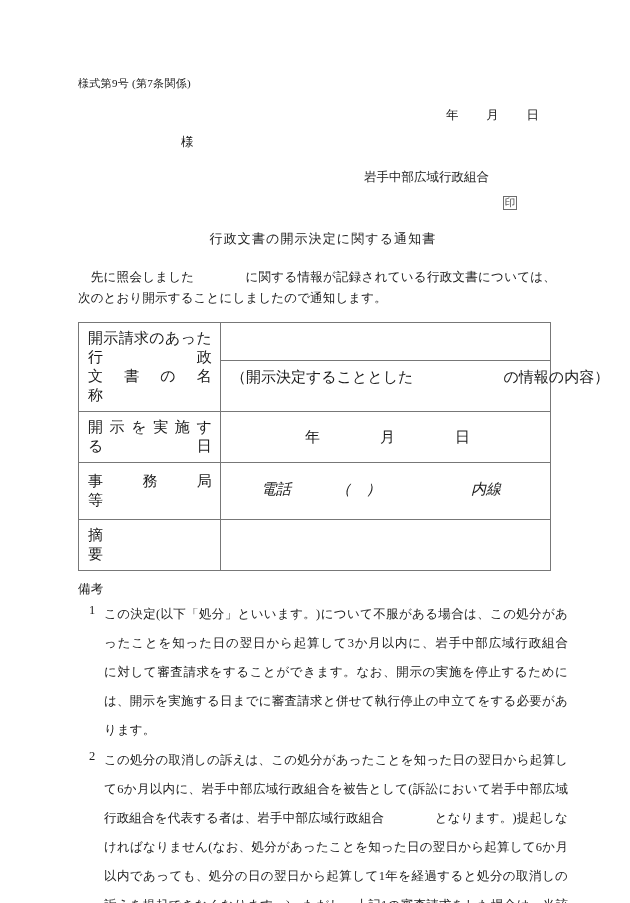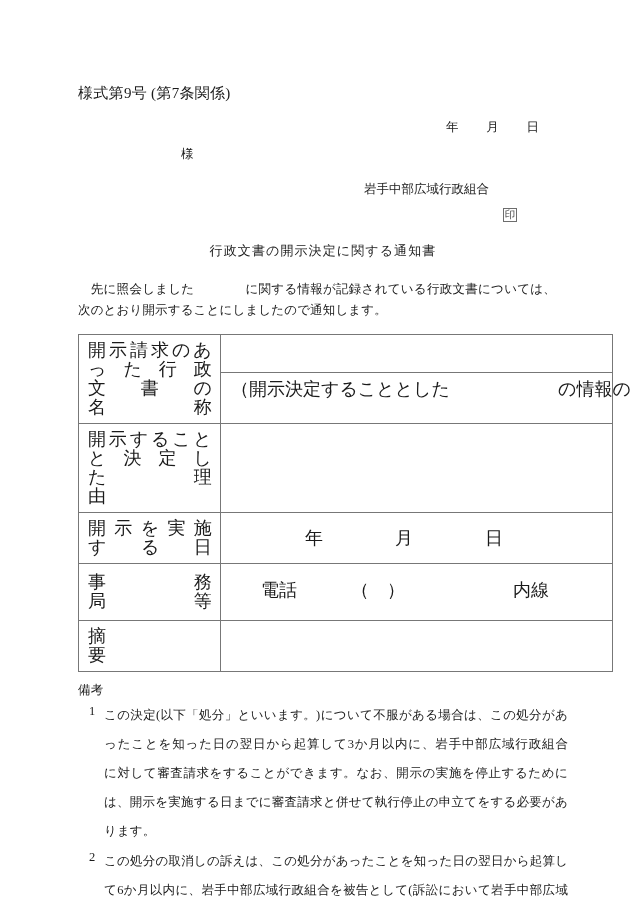--- a/index.html
+++ b/index.html
@@ -19,24 +19,24 @@
     position: absolute;
     left: 0; top: 0;
     width: 630px;
     height: 903px;
     box-sizing: border-box;
     padding: 78px 62px 0 78px;
   }
 
   
   .form-no {
-    font-size: 15px;
+    font-size: 11px;
     line-height: 1;
     letter-spacing: 0.3px;
-    margin: 8px 0 18px 0;
+    margin: 0 0 18px 0;
   }
   .doc-meta {
     margin: 0 0 0 0;
     text-align: left;
     font-size: 12.5px;
     line-height: 17px;
   }
   .doc-meta .meta-line {
     padding-left: 368px;
     white-space: pre;
@@ -85,24 +85,24 @@
     line-height: 21px;
     text-align: justify;
     text-justify: inter-ideograph;
     letter-spacing: 0.15px;
     white-space: pre-wrap;
   }
 
   
   .form-table {
     margin-top: 13px;
-    width: 535px;
+    width: 473px;
     border-collapse: collapse;
     table-layout: fixed;
-    font-size: 18px;
+    font-size: 15px;
   }
   .form-table td {
     border: 1px solid #777777;
     padding: 0;
     vertical-align: middle;
   }
   .col-label { width: 142px; }
 
   .lbl {
     padding: 6px 8px 6px 9px;
@@ -129,21 +129,21 @@
     padding: 7px 0 7px 10px;
     line-height: 19px;
     white-space: pre;
   }
   .r2 { height: 44px; }
   .r3 { height: 36px; }
   .r4 { height: 56px; }
   .r5 { height: 32px; margin-top: 8px; }
 
   .date-inline { padding-left: 84px; white-space: pre; }
-  .tel-inline  { padding-left: 40px; white-space: pre; }
+  .tel-inline  { padding-left: 40px; white-space: pre; font-style: italic; }
   .r4-right { vertical-align: bottom; }
   .r4-right .cell-body { padding-bottom: 9px; }
 
   
   .notes {
     margin-top: 9px;
     font-size: 12.5px;
   }
   .notes-heading {
     line-height: 19px;
@@ -205,31 +205,20 @@
             <span class="lbl-justify">開示請求のあった行政</span>
             <span class="lbl-justify">文　書　の　名　称</span>
           </div>
         </td>
         <td class="r1-right">
           <div class="r1-top"></div>
           <div class="r1-bottom">（開示決定することとした　　　　　　の情報の内容）</div>
         </td>
       </tr>
       <tr>
-        <td class="r2">
-          <div class="lbl">
-            <span class="lbl-justify">開示することと決定し</span>
-            <span class="lbl-justify">た　　　　理　　　　由</span>
-          </div>
-        </td>
-        <td class="r2">
-          <div class="cell-body"></div>
-        </td>
-      </tr>
-      <tr>
         <td class="r3">
           <div class="lbl">
             <span class="lbl-justify">開 示 を 実 施 す る 日</span>
           </div>
         </td>
         <td class="r3">
           <div class="cell-body date-inline">年　　　　月　　　　日</div>
         </td>
       </tr>
       <tr>

